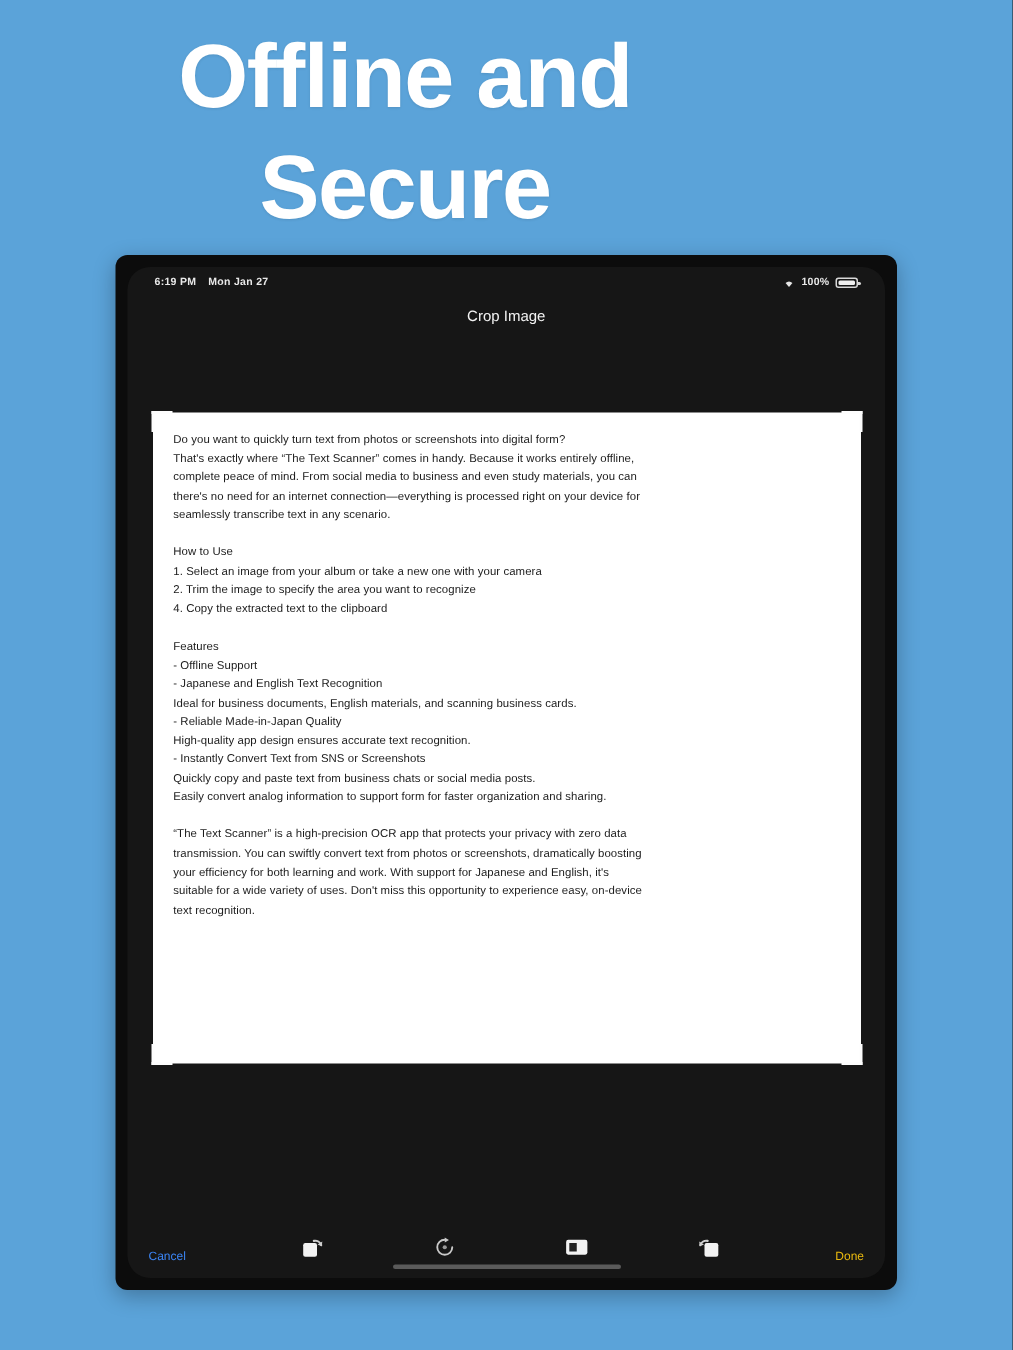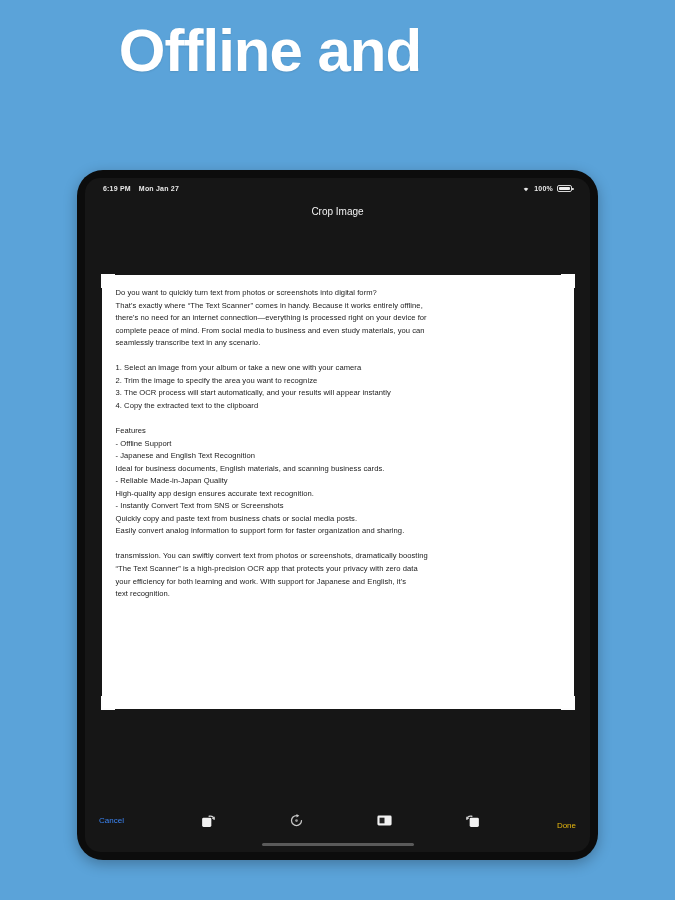--- a/index.html
+++ b/index.html
@@ -32,21 +32,21 @@
   }
 
   
   .device {
     position: absolute;
     left: 77px;
     top: 170px;
     width: 521px;
     height: 690px;
     background: #0c0c0c;
-    border-radius: 26px;
+    border-radius: 8px;
     box-shadow: 0 4px 14px rgba(0,0,0,0.28);
     padding: 8px;
   }
 
   .device-camera {
     position: absolute;
     top: 11px;
     left: 50%;
     transform: translateX(-50%);
     width: 5px;
@@ -148,21 +148,21 @@
   }
   .h-tl { top: -1px; left: -1px; border-right: none; border-bottom: none; }
   .h-tr { top: -1px; right: -1px; border-left: none; border-bottom: none; }
   .h-bl { bottom: -1px; left: -1px; border-right: none; border-top: none; }
   .h-br { bottom: -1px; right: -1px; border-left: none; border-top: none; }
 
   
   .toolbar {
     flex: 0 0 54px;
     display: flex;
-    align-items: center;
+    align-items: flex-end;
     justify-content: space-between;
     padding: 0 14px 10px 14px;
     position: relative;
   }
 
   .tb-text { font-size: 8px; font-weight: 500; }
   .tb-cancel { color: #3b85f5; }
   .tb-done { color: #e8b80e; margin-top: 10px; }
 
   .tb-icons {
@@ -187,20 +187,21 @@
     height: 3.5px;
     border-radius: 2px;
     background: #5a5a5a;
   }
 </style>
 </head>
 <body>
 
 <div class="headline">
   <div>Offline and</div>
+  <div>Secure</div>
 </div>
 
 <div class="device">
   <div class="device-camera"></div>
 
   <div class="screen">
 
     <div class="statusbar">
       <div class="status-left">
         <span>6:19 PM</span>
@@ -224,54 +225,55 @@
     </div>
 
     <div class="canvas">
       <div class="page-wrap">
 
         <div class="page">
 
           <div>
             <p>Do you want to quickly turn text from photos or screenshots into digital form?</p>
             <p>That's exactly where “The Text Scanner” comes in handy. Because it works entirely offline,</p>
+            <p>complete peace of mind. From social media to business and even study materials, you can</p>
             <p>there's no need for an internet connection—everything is processed right on your device for</p>
-            <p>complete peace of mind. From social media to business and even study materials, you can</p>
             <p>seamlessly transcribe text in any scenario.</p>
           </div>
 
           <div class="gap"></div>
 
           <div>
+            <p>How to Use</p>
             <p>1. Select an image from your album or take a new one with your camera</p>
             <p>2. Trim the image to specify the area you want to recognize</p>
-            <p>3. The OCR process will start automatically, and your results will appear instantly</p>
             <p>4. Copy the extracted text to the clipboard</p>
           </div>
 
           <div class="gap"></div>
 
           <div>
             <p>Features</p>
             <p>- Offline Support</p>
             <p>- Japanese and English Text Recognition</p>
             <p>  Ideal for business documents, English materials, and scanning business cards.</p>
             <p>- Reliable Made-in-Japan Quality</p>
             <p>  High-quality app design ensures accurate text recognition.</p>
             <p>- Instantly Convert Text from SNS or Screenshots</p>
             <p>  Quickly copy and paste text from business chats or social media posts.</p>
             <p>  Easily convert analog information to support form for faster organization and sharing.</p>
           </div>
 
           <div class="gap"></div>
 
           <div>
+            <p>“The Text Scanner” is a high-precision OCR app that protects your privacy with zero data</p>
             <p>transmission. You can swiftly convert text from photos or screenshots, dramatically boosting</p>
-            <p>“The Text Scanner” is a high-precision OCR app that protects your privacy with zero data</p>
             <p>your efficiency for both learning and work. With support for Japanese and English, it's</p>
+            <p>suitable for a wide variety of uses. Don't miss this opportunity to experience easy, on-device</p>
             <p>text recognition.</p>
           </div>
 
         </div>
 
         <div class="handle h-tl"></div>
         <div class="handle h-tr"></div>
         <div class="handle h-bl"></div>
         <div class="handle h-br"></div>
       </div>

